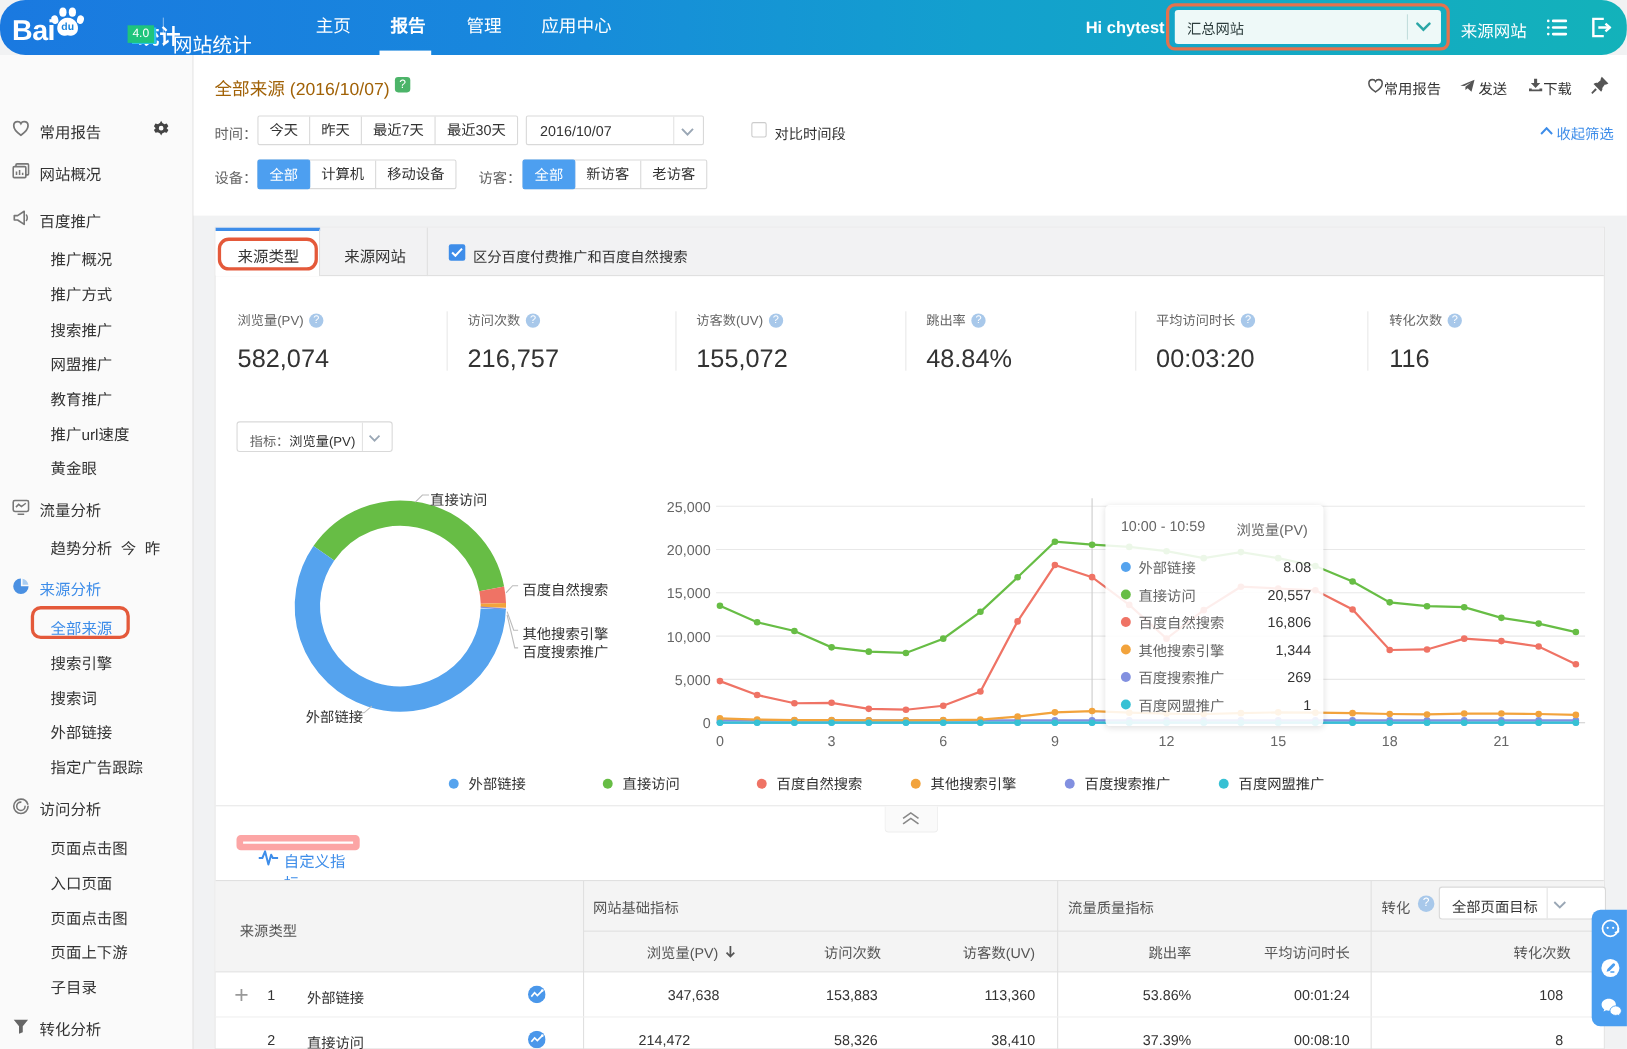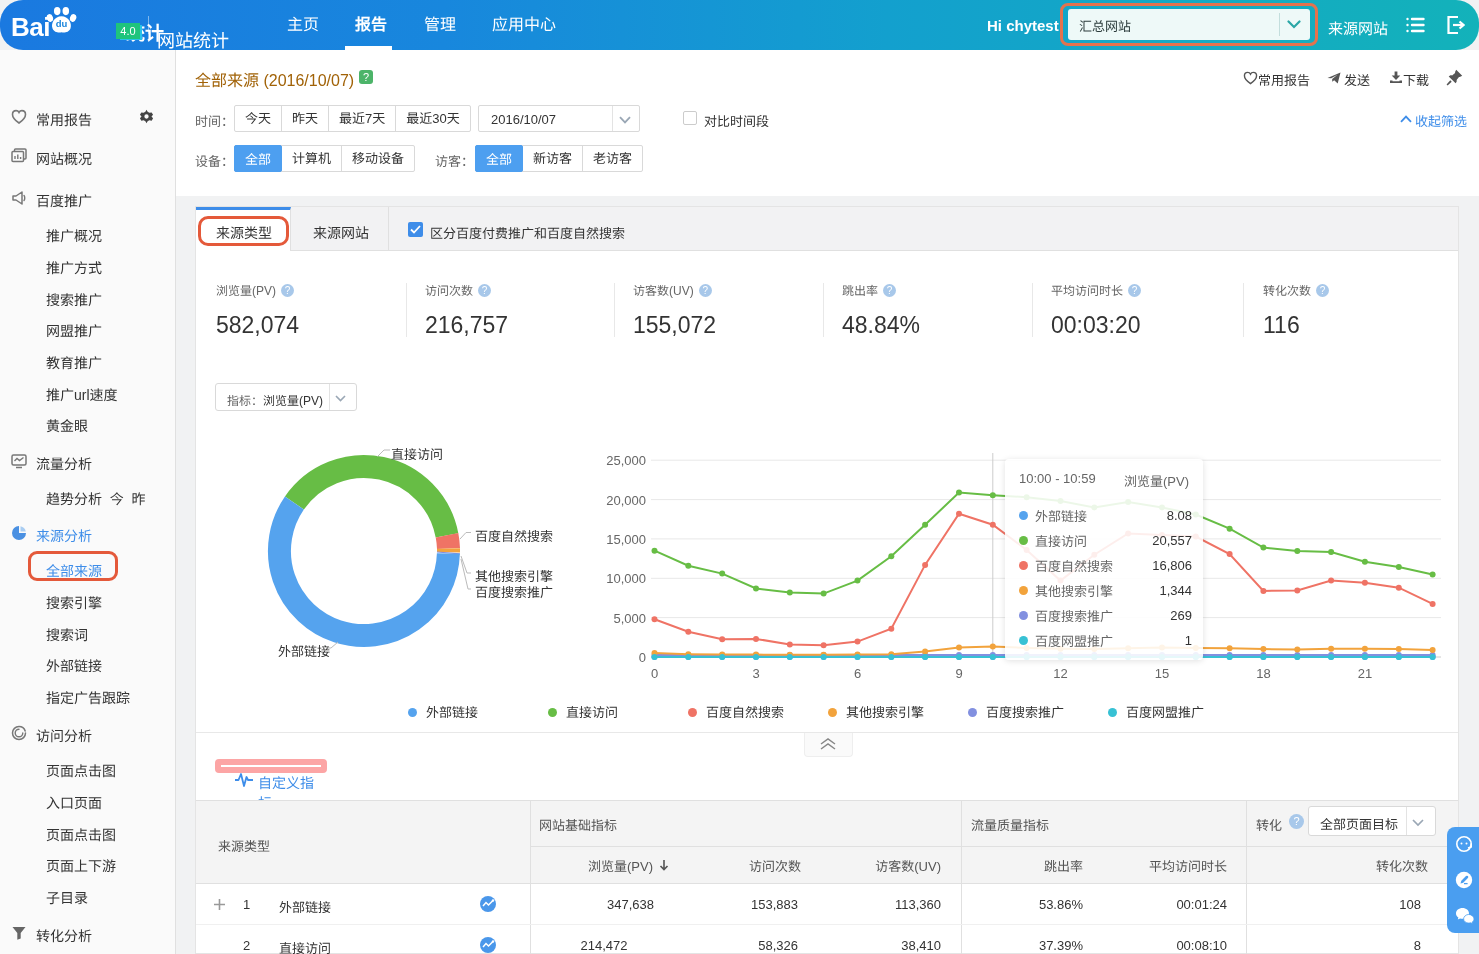--- a/index.html
+++ b/index.html
@@ -511,21 +511,21 @@
       <div class="abs" style="left:334px;top:0;width:1px;height:160px;background:#e0e0e0;"></div>
       <div class="abs" style="left:765px;top:0;width:1px;height:160px;background:#e0e0e0;"></div>
       <div class="abs" style="left:1050px;top:0;width:1px;height:160px;background:#e0e0e0;"></div>
       <div class="abs" style="left:0;top:124px;width:1262px;height:1px;background:#f0f0f0;"></div>
 
       <div class="th" style="left:22px;top:36px;">来源类型</div>
       <div class="th" style="left:343px;top:15px;">网站基础指标</div>
       <div class="th" style="left:775px;top:15px;">流量质量指标</div>
       <div class="th" style="left:1060px;top:15px;">转化</div>
       <div class="abs" style="left:1093px;top:14px;width:15px;height:15px;background:#a8c8ea;border-radius:50%;color:#fff;font-size:11px;text-align:center;line-height:15px;">?</div>
-      <div class="abs" style="left:1112px;top:6px;width:128px;height:30px;border:1px solid #d9d9d9;border-radius:3px;background:#fff;">
+      <div class="abs" style="left:1112px;top:6px;width:152px;height:30px;border:1px solid #d9d9d9;border-radius:3px;background:#fff;">
         <div class="abs" style="left:11px;top:7px;font-size:13px;color:#333;">全部页面目标</div>
         <div class="abs" style="left:97px;top:0;width:1px;height:28px;background:#e3e3e3;"></div>
         <svg class="abs" style="left:103px;top:12px;" width="12" height="8" viewBox="0 0 12 8">
             <path d="M1 1 L6 6 L11 1" fill="none" stroke="#9aa7b5" stroke-width="1.7"></path>
           </svg>
       </div>
 
       <div class="th" style="left:357px;top:56px;width:100px;text-align:right;">浏览量(PV)</div>
       <svg class="abs" style="left:463px;top:59px;" width="10" height="12" viewBox="0 0 10 12">
           <path d="M5 1 L5 10 M1.5 7 L5 10.6 L8.5 7" fill="none" stroke="#555" stroke-width="1.6"></path>

